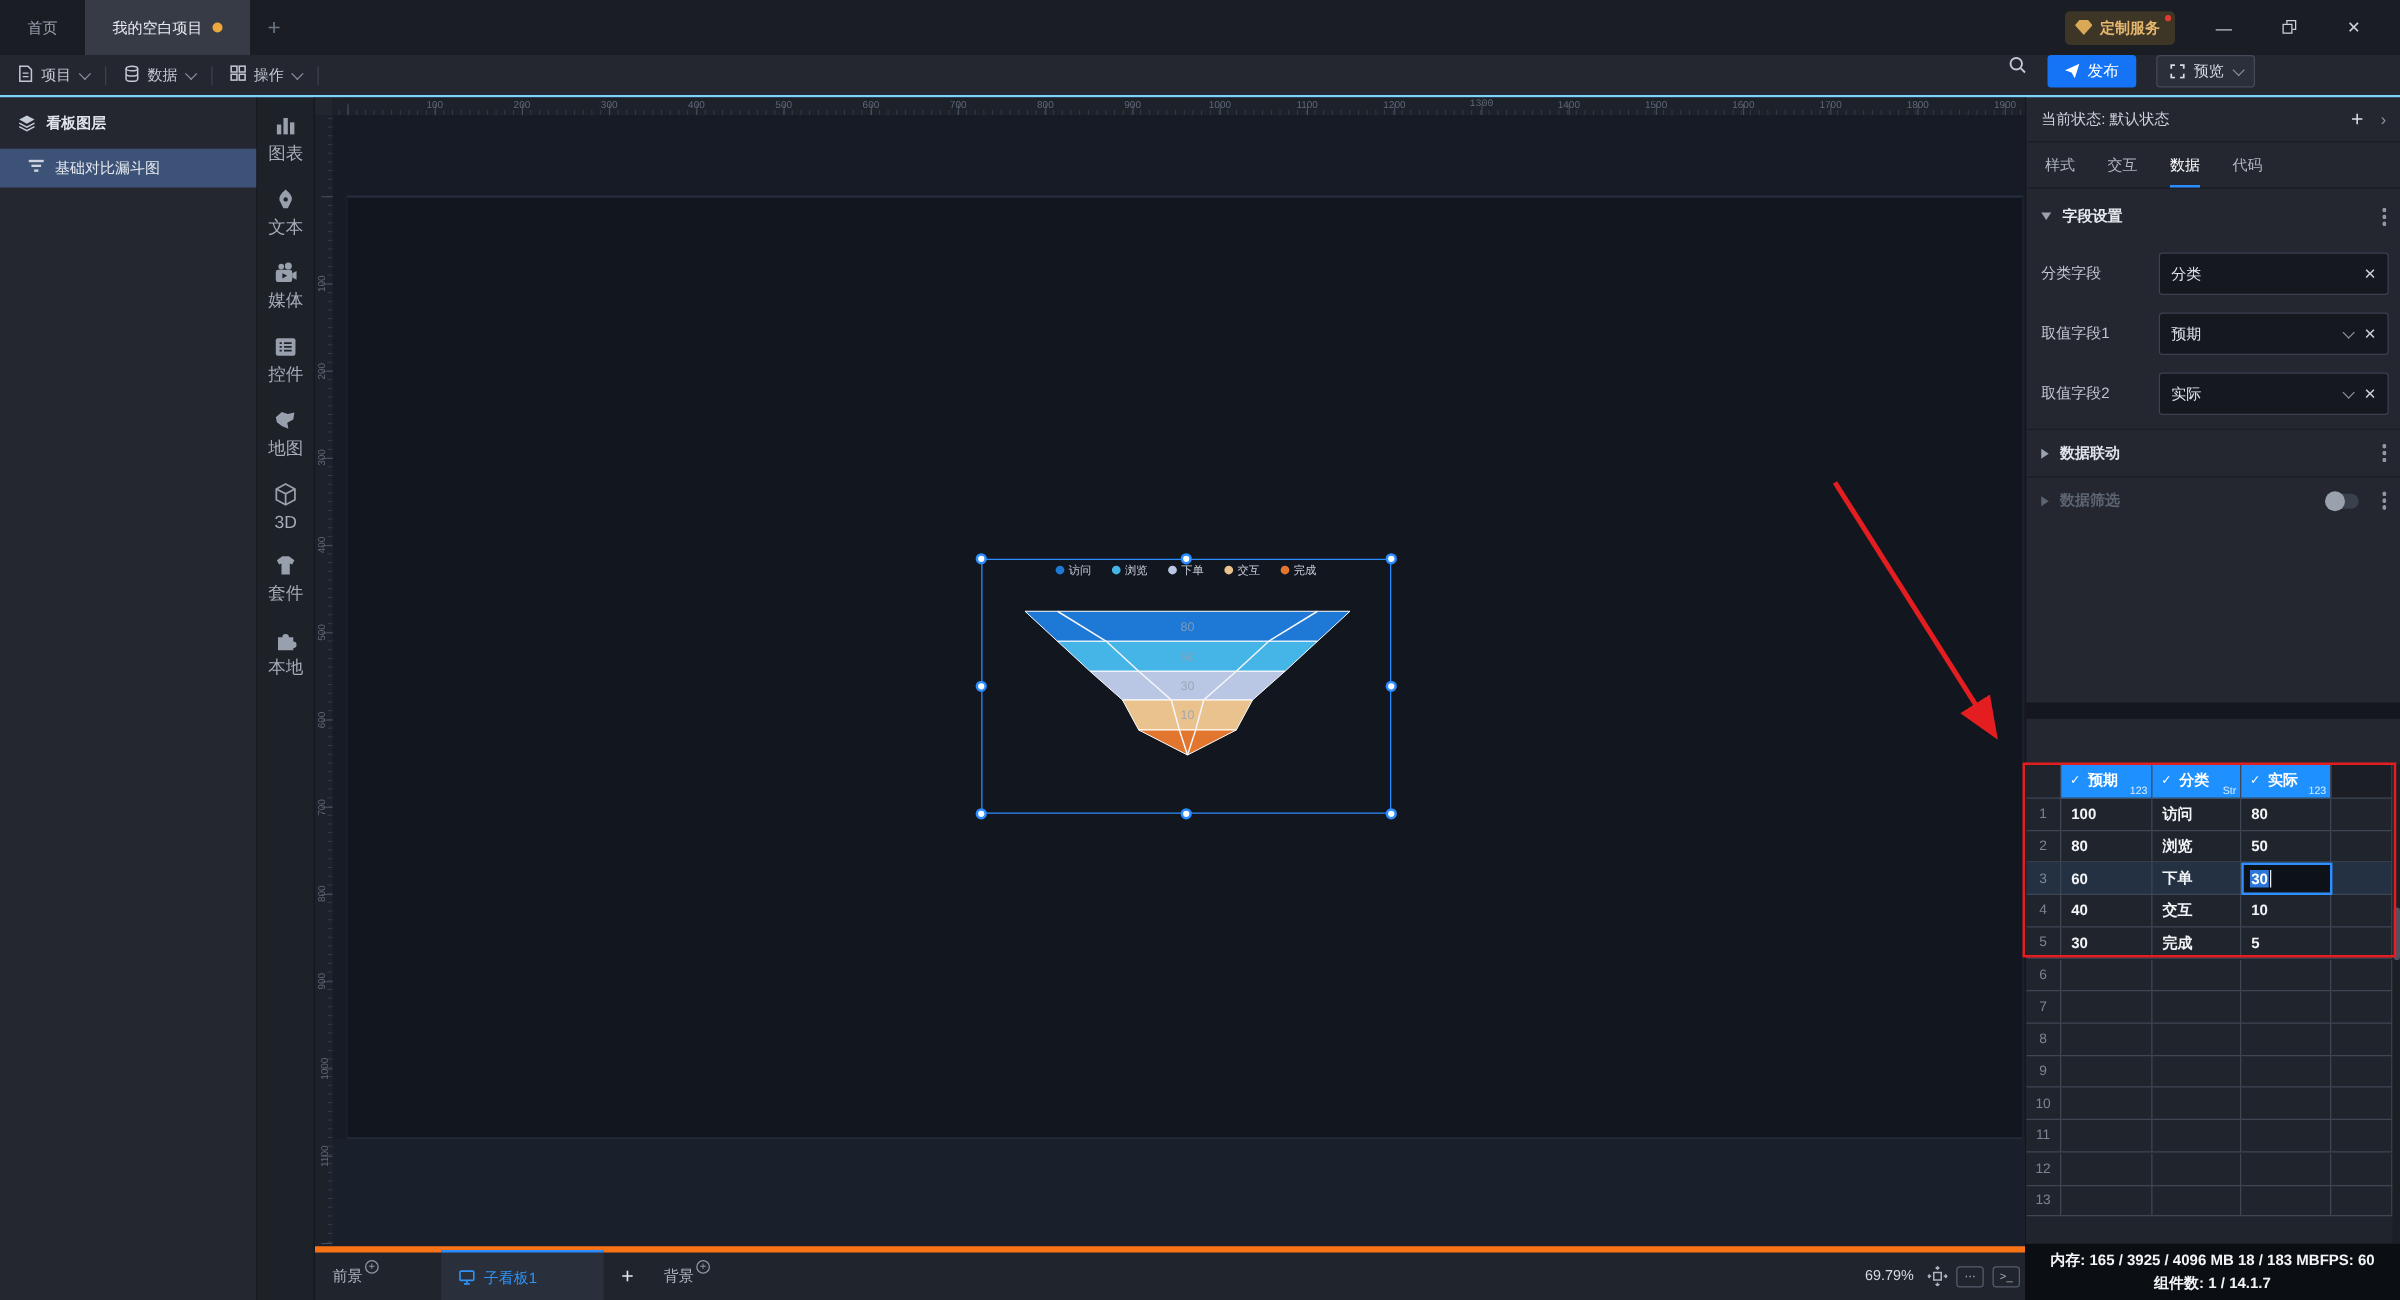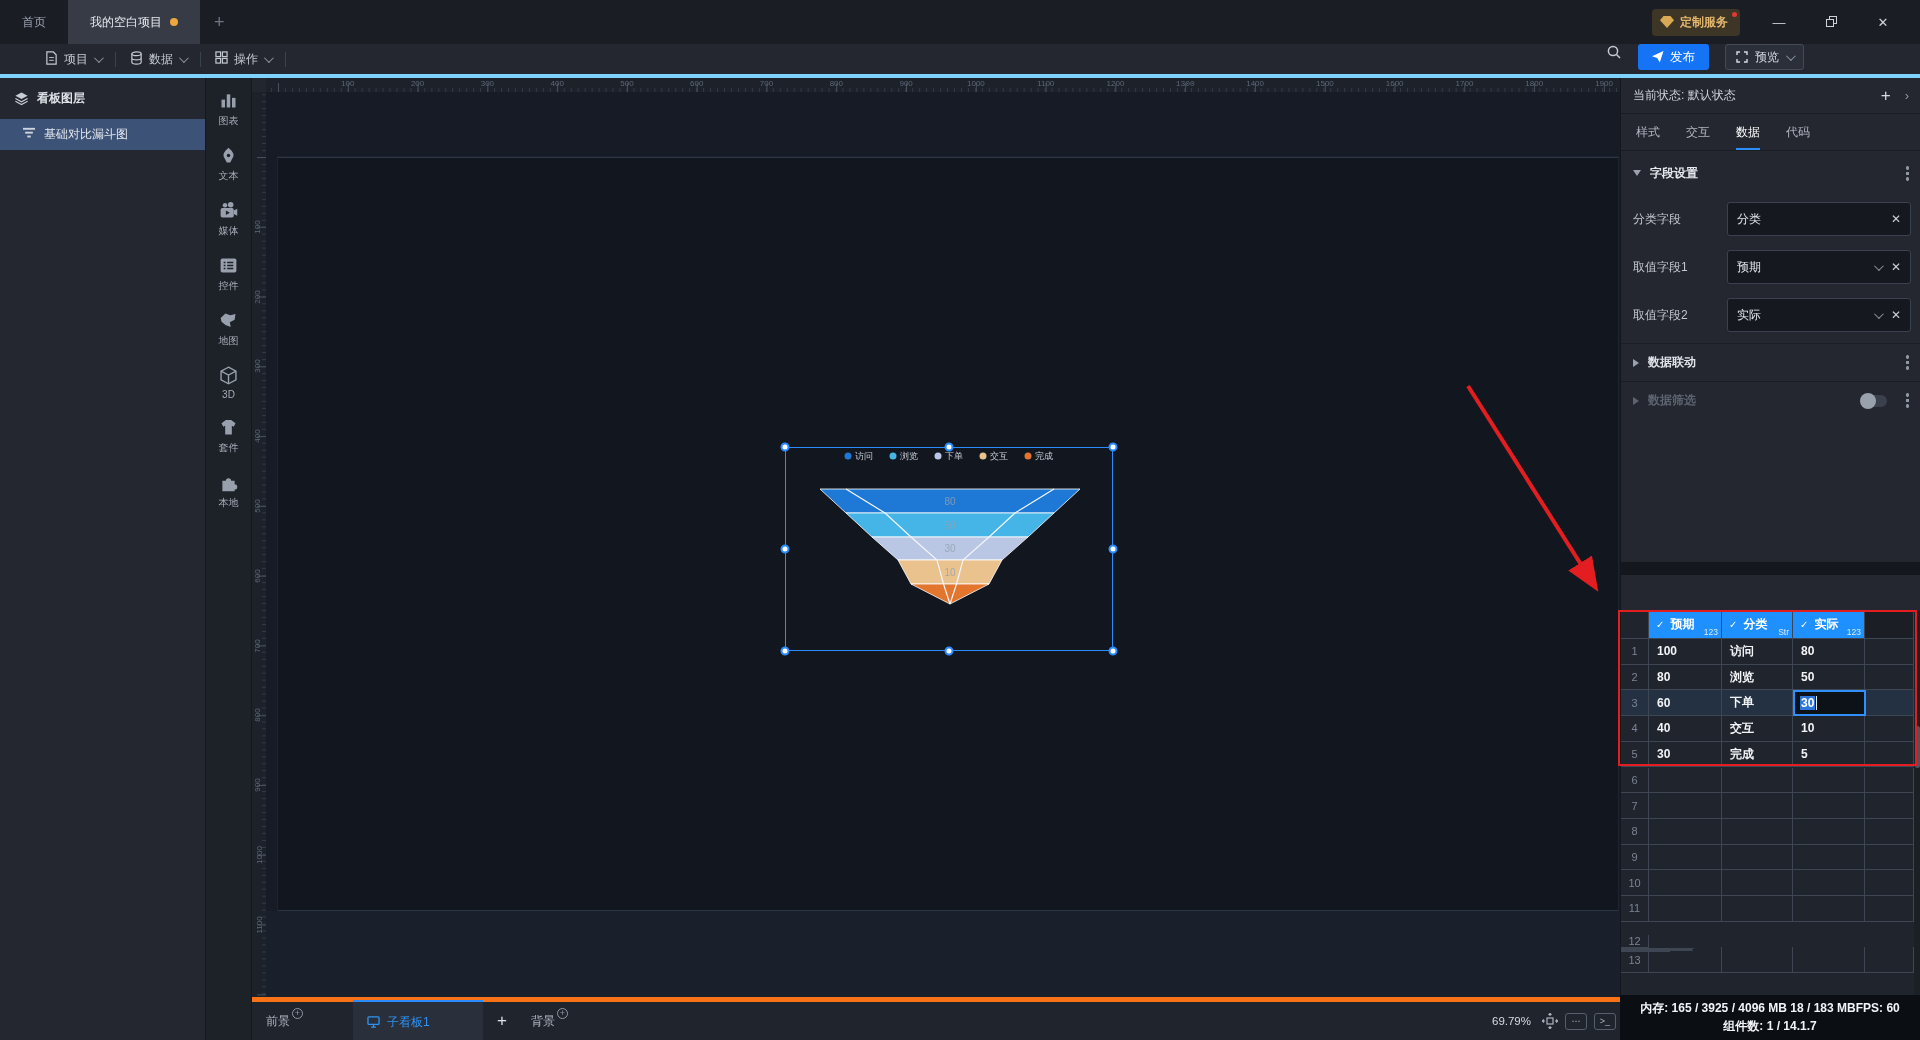--- a/index.html
+++ b/index.html
@@ -18,37 +18,37 @@
   #custom-badge .gem { width:14px; height:12px; background:#d9a955; clip-path:polygon(25% 0,75% 0,100% 35%,50% 100%,0 35%); }
   #custom-badge span { color:#e3b76e; font-weight:bold; }
   #custom-badge .reddot { position:absolute; right:3px; top:3px; width:5px; height:5px; border-radius:50%; background:#e03b30; }
   .win-btn { color:#cdd2da; width:26px; text-align:center; font-size:13px; }
   .win-restore { position:relative; width:11px; height:11px; }
   .win-restore i { position:absolute; border:1px solid #cdd2da; width:8px; height:8px; display:block; }
   .win-restore i:first-child { right:0; top:0; }
   .win-restore i:last-child { left:0; bottom:0; background:#1a1d24; }
 
   
-  #toolbar { position:absolute; left:0; top:44px; width:1920px; height:34px; background:#24272f; border-bottom:4px solid #7dd3fc; display:flex; align-items:center;padding-left:31px; }
+  #toolbar { position:absolute; left:0; top:44px; width:1920px; height:34px; background:#24272f; border-bottom:2px solid #7dd3fc; display:flex; align-items:center; }
   .tool-menu { display:flex; align-items:center; gap:6px; padding:0 14px; color:#c3c9d3; height:100%; }
   .tool-sep { width:1px; height:15px; background:#3a424e; }
   .chev { width:7px; height:7px; border-right:1.5px solid #8a93a1; border-bottom:1.5px solid #8a93a1; transform:rotate(45deg) translateY(-2px); display:inline-block; }
   #toolbar-right { position:absolute; right:14px; top:44px; height:34px; display:flex; align-items:flex-start; gap:16px; }
   #publish-btn { background:#1574f5; color:#fff; border:none; border-radius:3px; height:26px; padding:0 14px; display:flex; align-items:center; gap:6px; font-size:12.5px; }
   #preview-btn { background:#2a2f39; color:#d6dbe3; border:1px solid #434b58; border-radius:3px; height:26px; padding:0 10px; display:flex; align-items:center; gap:7px; }
 
   
   #layers-panel { position:absolute; left:0; top:78px; width:206px; height:962px; background:#24272f; border-right:1px solid #14171d; }
   #layers-header { display:flex; align-items:center; gap:8px; padding:12px 12px 10px 14px; color:#dfe3ea; font-weight:bold; }
   .layer-item { display:flex; align-items:center; gap:8px; margin:2px 0 0 0; padding:7px 10px 7px 22px; color:#e7eaf0; }
   .layer-item.selected { background:#3d5277; }
 
   
   #dock { position:absolute; left:206px; top:78px; width:46px; height:962px; background:#1d2128; border-right:1px solid #14171d; display:flex; flex-direction:column; align-items:center; padding-top:12px; }
-  .dock-item { display:flex; flex-direction:column; align-items:center; gap:3px; margin-bottom:17px; color:#a6adb9; font-size:10px; }
+  .dock-item { display:flex; flex-direction:column; align-items:center; gap:3px; margin-bottom:17px; color:#a6adb9; font-size:14px; }
   .dock-item svg { display:block; }
 
   
   #canvas { position:absolute; left:252px; top:78px; width:1368px; height:962px; background:#161b25; overflow:hidden; }
   #ruler-corner { position:absolute; left:0; top:0; width:14px; height:14px; background:#21262f; z-index:6; }
   #h-ruler { position:absolute; left:14px; top:0; width:1354px; height:14px; background:#1c212a; z-index:5;
     background-image:linear-gradient(90deg,#46505f 0 1px,transparent 1px),linear-gradient(90deg,#323a46 0 1px,transparent 1px);
     background-size:69.79px 9px,6.979px 4px; background-repeat:repeat-x; background-position:12px 100%,12px 100%; }
   #v-ruler { position:absolute; left:0; top:14px; width:14px; height:948px; background:#1c212a; z-index:5;
     background-image:linear-gradient(#46505f 0 1px,transparent 1px),linear-gradient(#323a46 0 1px,transparent 1px);
@@ -563,21 +563,21 @@
             <div class="tcell dcell c3"></div>
             <div class="tcell c4"></div>
           </div>
           <div class="trow" style="top: 285px; height: 25.7px;">
             <div class="tcell num">11</div>
             <div class="tcell dcell c1"></div>
             <div class="tcell dcell c2"></div>
             <div class="tcell dcell c3"></div>
             <div class="tcell c4"></div>
           </div>
-          <div class="trow" style="top: 324px; height: 25.7px; flex-direction: column;">
+          <div class="trow" style="top: 312px; height: 25.7px;">
             <div class="tcell num">12</div>
             <div class="tcell dcell c1"></div>
             <div class="tcell dcell c2"></div>
             <div class="tcell dcell c3"></div>
             <div class="tcell c4"></div>
           </div>
           <div class="trow" style="top: 336.4px; height: 25.7px;">
             <div class="tcell num">13</div>
             <div class="tcell dcell c1"></div>
             <div class="tcell dcell c2"></div>

